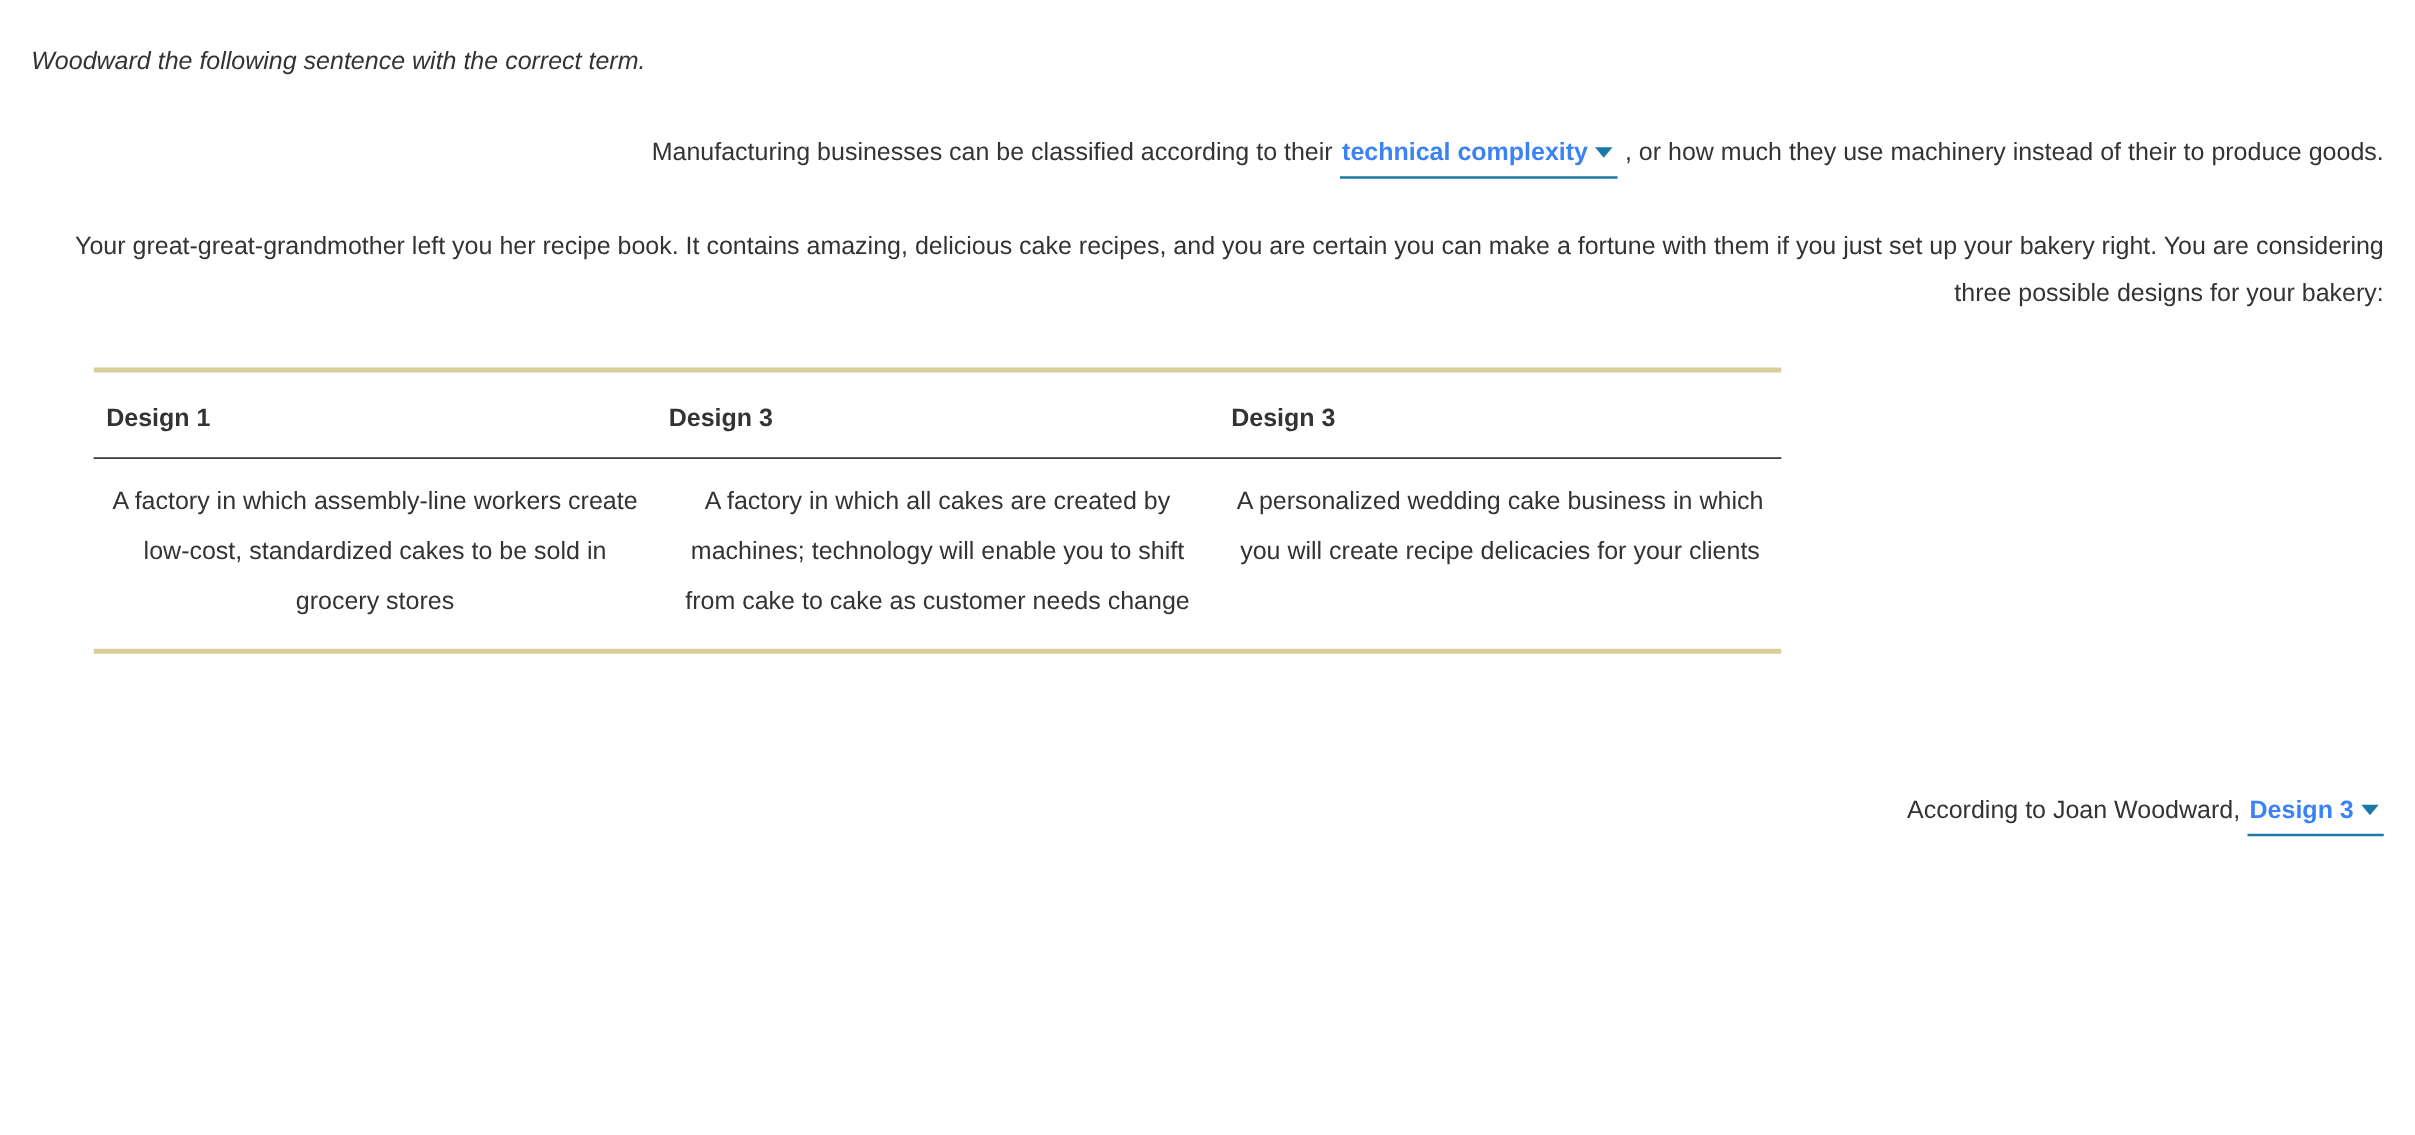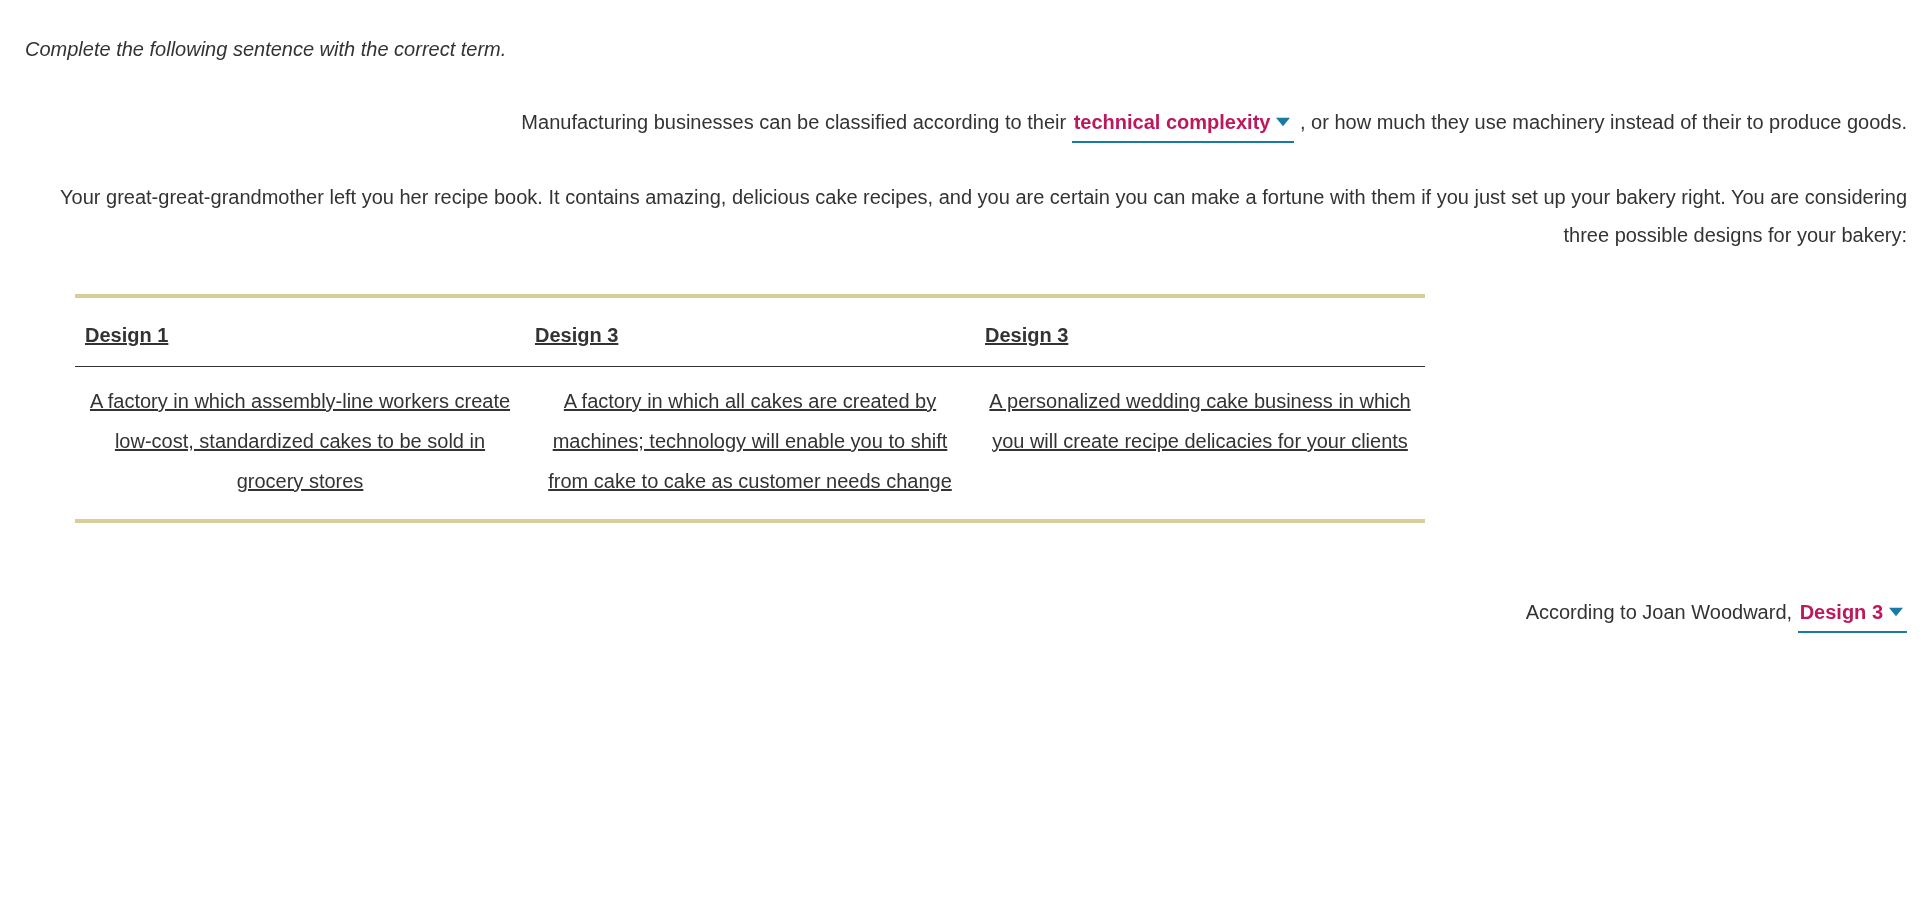--- a/index.html
+++ b/index.html
@@ -16,21 +16,21 @@
     margin-bottom: 35px;
   }
   .paragraph {
     margin-bottom: 35px;
     text-align: right;
   }
   .dropdown {
     display: inline-flex;
     align-items: center;
     gap: 6px;
-    color: #be185d;
+    color: #3b82f6;
     font-weight: bold;
     border-bottom: 2px solid #1a7aa6;
     padding: 0 4px 0 2px;
     cursor: pointer;
     white-space: nowrap;
   }
   .dropdown svg {
     width: 14px;
     height: 14px;
     fill: #1a7aa6;
@@ -42,44 +42,43 @@
   }
   .bar {
     height: 4px;
     background: #d9ce9a;
     width: 100%;
   }
   table {
     width: 100%;
     border-collapse: collapse;
     table-layout: fixed;
-    text-decoration: underline;
   }
   th {
     text-align: left;
     font-weight: bold;
     padding: 18px 10px 12px 10px;
     border-bottom: 1px solid #333;
     vertical-align: top;
     font-size: 20px;
   }
   td {
     padding: 14px 10px 18px 10px;
     vertical-align: top;
     line-height: 2.0;
     text-align: center;
   }
   .final {
-    margin-top: 70px;
+    margin-top: 106px;
   }
 </style>
 </head>
 <body>
 
-<div class="instruction">Complete the following sentence with the correct term.</div>
+<div class="instruction">Woodward the following sentence with the correct term.</div>
 
 <div class="paragraph">
   <span>Manufacturing businesses can be classified according to their </span>
   <span class="dropdown">
     <span>technical complexity</span>
     <svg viewBox="0 0 10 6">
         <path d="M0 0 L10 0 L5 6 Z"></path>
       </svg>
   </span>
   <span> , or how much they use machinery instead of their to produce goods.</span>

